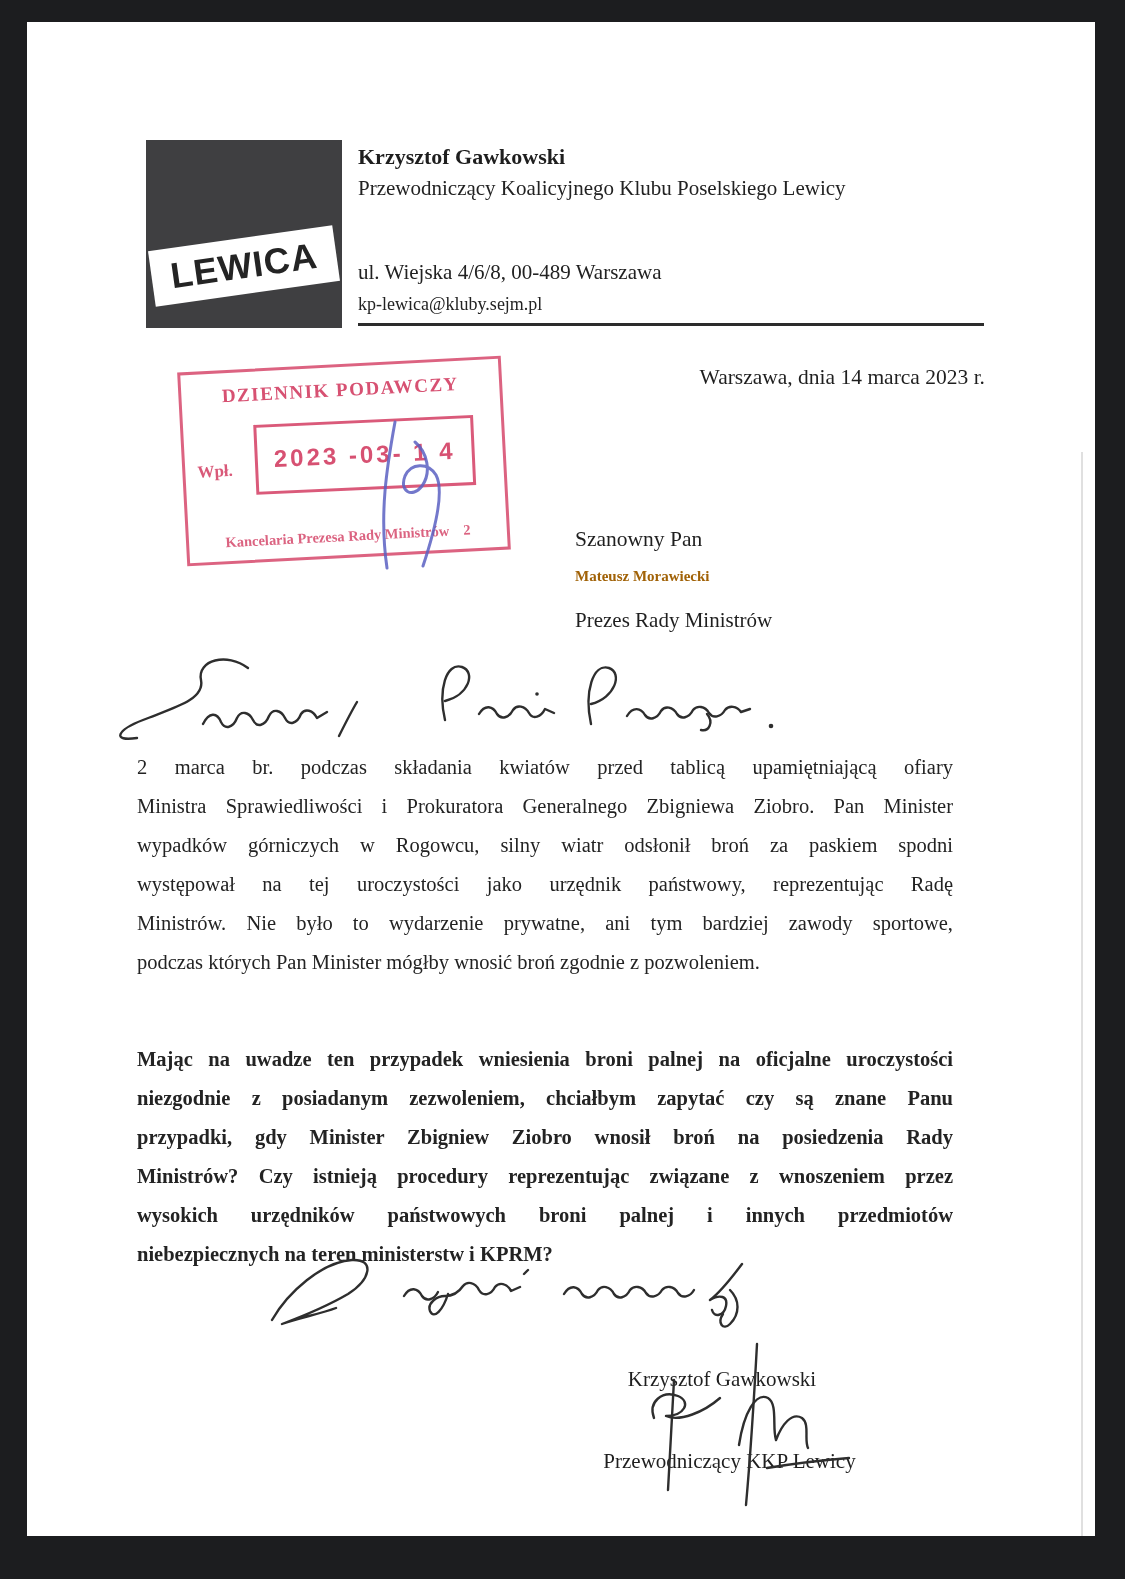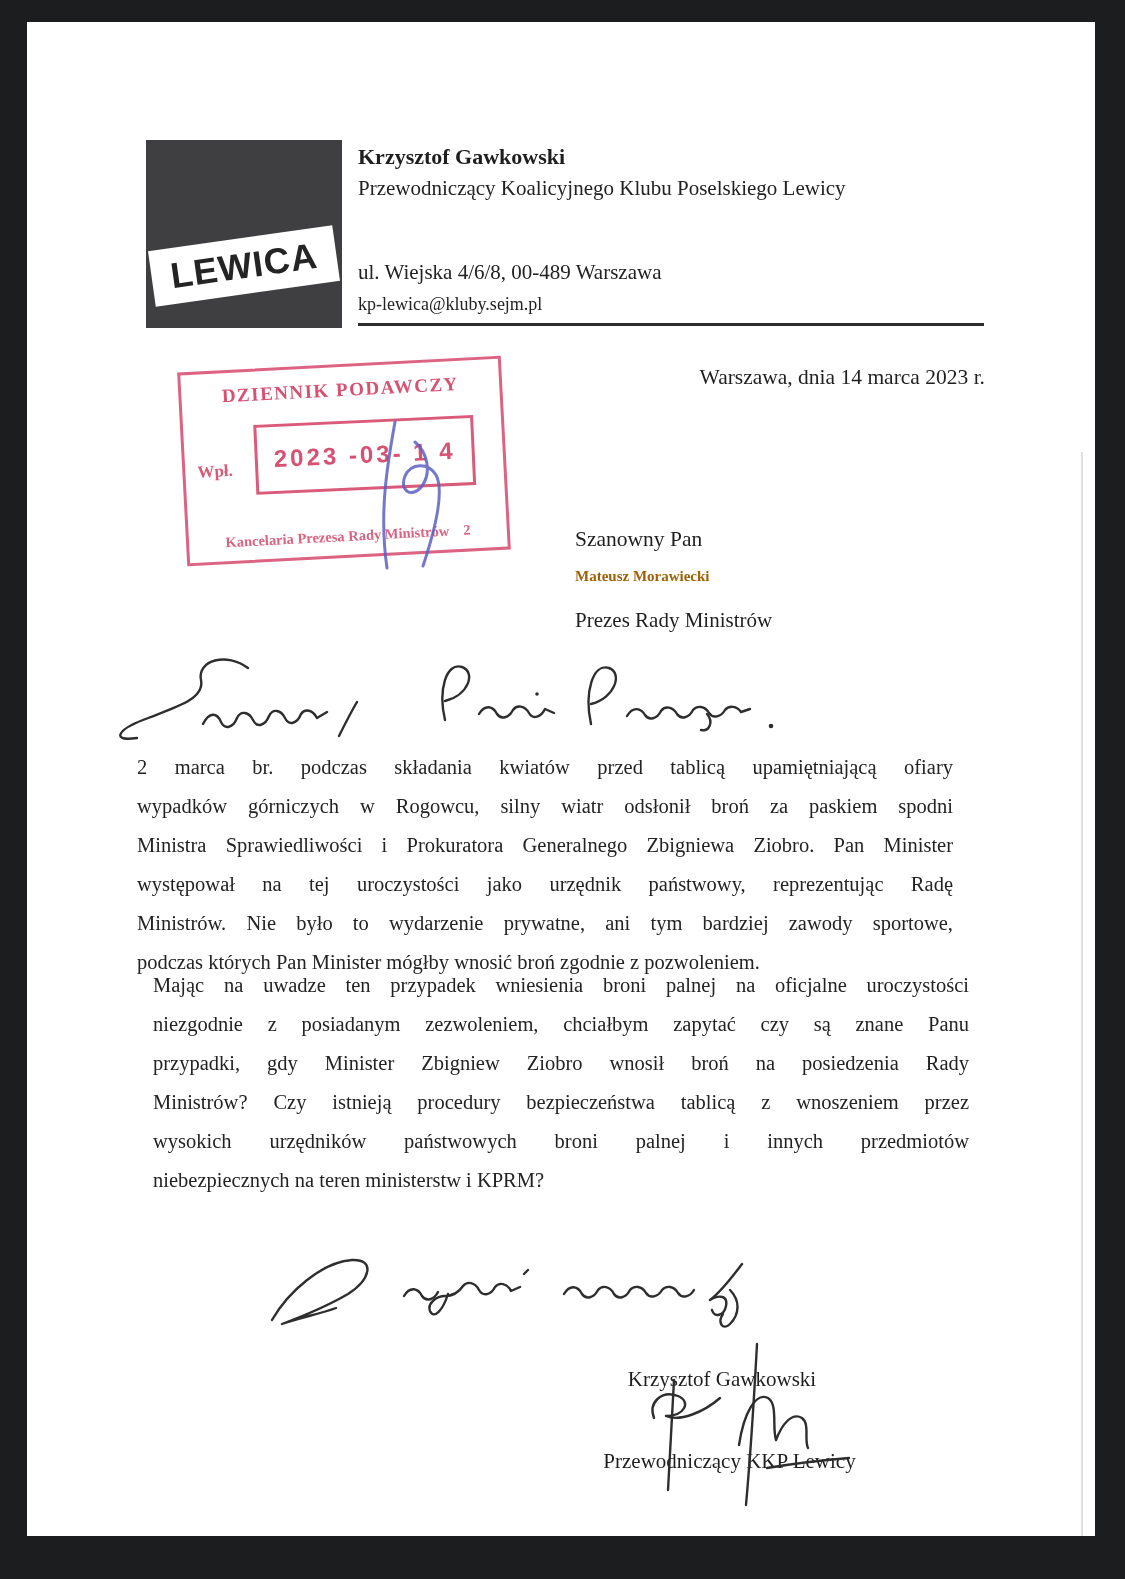--- a/index.html
+++ b/index.html
@@ -61,21 +61,21 @@
     left:0;right:0;bottom:10px;display:flex;justify-content:center;gap:14px;
     font-size:14.5px;font-weight:bold;opacity:.85;
   }
   
   .rcpt-1{left:548px;top:505px;font-size:21.5px;color:#1f1f1f;}
   .rcpt-2{left:548px;top:546px;font-size:15px;font-weight:bold;color:#a16207;}
   .rcpt-3{left:548px;top:586px;font-size:21px;color:#1f1f1f;}
   
   .para{left:110px;width:816px;color:#232323;font-size:20.5px;}
   .para1{top:726px;}
-  .para2{top:944px;font-weight:normal;margin-left:16px;}
+  .para2{top:1018px;font-weight:bold;}
   .jline{height:39px;line-height:39px;text-align:justify;text-align-last:justify;white-space:nowrap;}
   .jlast{text-align-last:left;}
   
   .sig-name{left:570px;top:1345px;width:250px;text-align:center;font-size:21px;color:#1f1f1f;}
   .sig-title{left:545px;top:1427px;width:315px;text-align:center;font-size:21px;color:#1f1f1f;}
   
   svg.ink path{fill:none;stroke:#2e2e2e;stroke-width:2.4;stroke-linecap:round;stroke-linejoin:round;}
   svg.ink circle{fill:#2e2e2e;}
   svg.blue-ink path{fill:none;stroke:#5a60c2;stroke-width:3;stroke-linecap:round;stroke-linejoin:round;opacity:.85;}
   .scan-line{left:1054px;top:430px;width:2px;height:1084px;background:#c6c6c6;opacity:.55;}
@@ -127,32 +127,32 @@
     <path d="M372,64 C378,54 386,56 390,64 C394,70 402,68 406,60 C410,54 418,56 422,63 C426,70 434,67 438,59 L447,63"></path>
     <circle cx="430" cy="44" r="1.8"></circle>
     <path d="M484,74 C477,42 486,13 502,18 C516,23 508,48 484,54"></path>
     <path d="M520,66 C526,56 534,58 538,65 C542,71 550,69 554,61 C558,55 566,57 570,64 C574,70 582,68 586,60 C590,55 598,56 602,63 C606,69 614,67 618,60 C622,55 630,56 634,62 L643,59"></path>
     <path d="M600,64 C607,72 602,82 594,80"></path>
     <circle cx="664" cy="76" r="2.3"></circle>
   </svg>
 
   <div class="abs para para1">
     <div class="jline">2 marca br. podczas składania kwiatów przed tablicą upamiętniającą ofiary</div>
+    <div class="jline">Ministra Sprawiedliwości i Prokuratora Generalnego Zbigniewa Ziobro. Pan Minister</div>
     <div class="jline">wypadków górniczych w Rogowcu, silny wiatr odsłonił broń za paskiem spodni</div>
-    <div class="jline">Ministra Sprawiedliwości i Prokuratora Generalnego Zbigniewa Ziobro. Pan Minister</div>
     <div class="jline">występował na tej uroczystości jako urzędnik państwowy, reprezentując Radę</div>
     <div class="jline">Ministrów. Nie było to wydarzenie prywatne, ani tym bardziej zawody sportowe,</div>
     <div class="jline jlast">podczas których Pan Minister mógłby wnosić broń zgodnie z pozwoleniem.</div>
   </div>
 
   <div class="abs para para2">
     <div class="jline">Mając na uwadze ten przypadek wniesienia broni palnej na oficjalne uroczystości</div>
     <div class="jline">niezgodnie z posiadanym zezwoleniem, chciałbym zapytać czy są znane Panu</div>
     <div class="jline">przypadki, gdy Minister Zbigniew Ziobro wnosił broń na posiedzenia Rady</div>
-    <div class="jline">Ministrów? Czy istnieją procedury bezpieczeństwa tablicą z wnoszeniem przez</div>
+    <div class="jline">Ministrów? Czy istnieją procedury reprezentując związane z wnoszeniem przez</div>
     <div class="jline">wysokich urzędników państwowych broni palnej i innych przedmiotów</div>
     <div class="jline jlast">niebezpiecznych na teren ministerstw i KPRM?</div>
   </div>
 
   <svg class="abs ink" style="left:235px;top:1228px;" width="530" height="95" viewBox="0 0 530 95" title="Z wyrazami szacunku">
     <path d="M10,70 C26,42 60,12 90,10 C114,9 108,30 86,44 C62,58 36,68 20,74 C36,68 58,64 74,58"></path>
     <path d="M142,46 C148,36 156,38 160,46 C164,52 172,50 176,42"></path>
     <path d="M186,44 C181,60 172,70 168,61 C165,53 175,46 183,46 C191,46 197,42 201,36 C205,31 213,32 217,40 C221,47 229,45 233,37 C237,32 245,33 249,41 L258,37"></path>
     <path d="M262,24 L266,20"></path>
     <path d="M302,44 C308,34 316,36 320,44 C324,50 332,48 336,40 C340,35 348,36 352,44 C356,50 364,48 368,40 C372,35 380,36 384,43 C388,49 396,47 400,40 C404,35 412,36 416,43 C420,49 428,47 432,40"></path>

